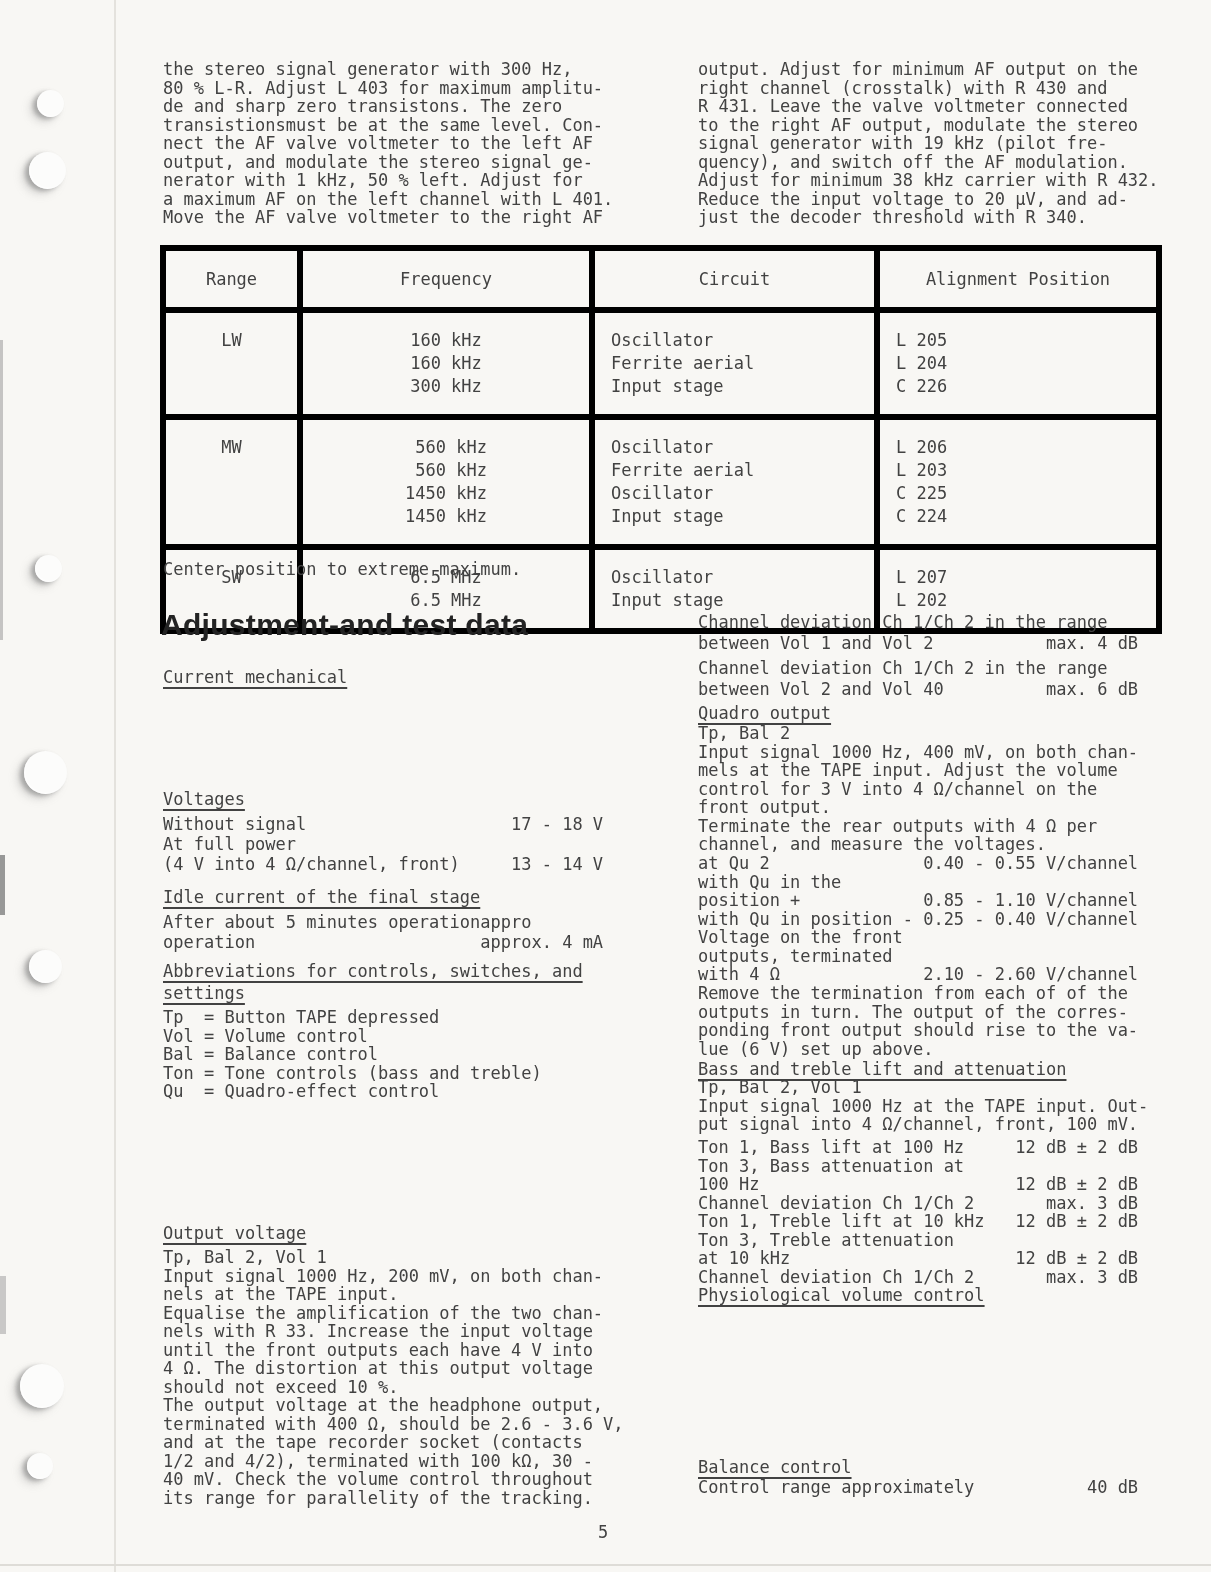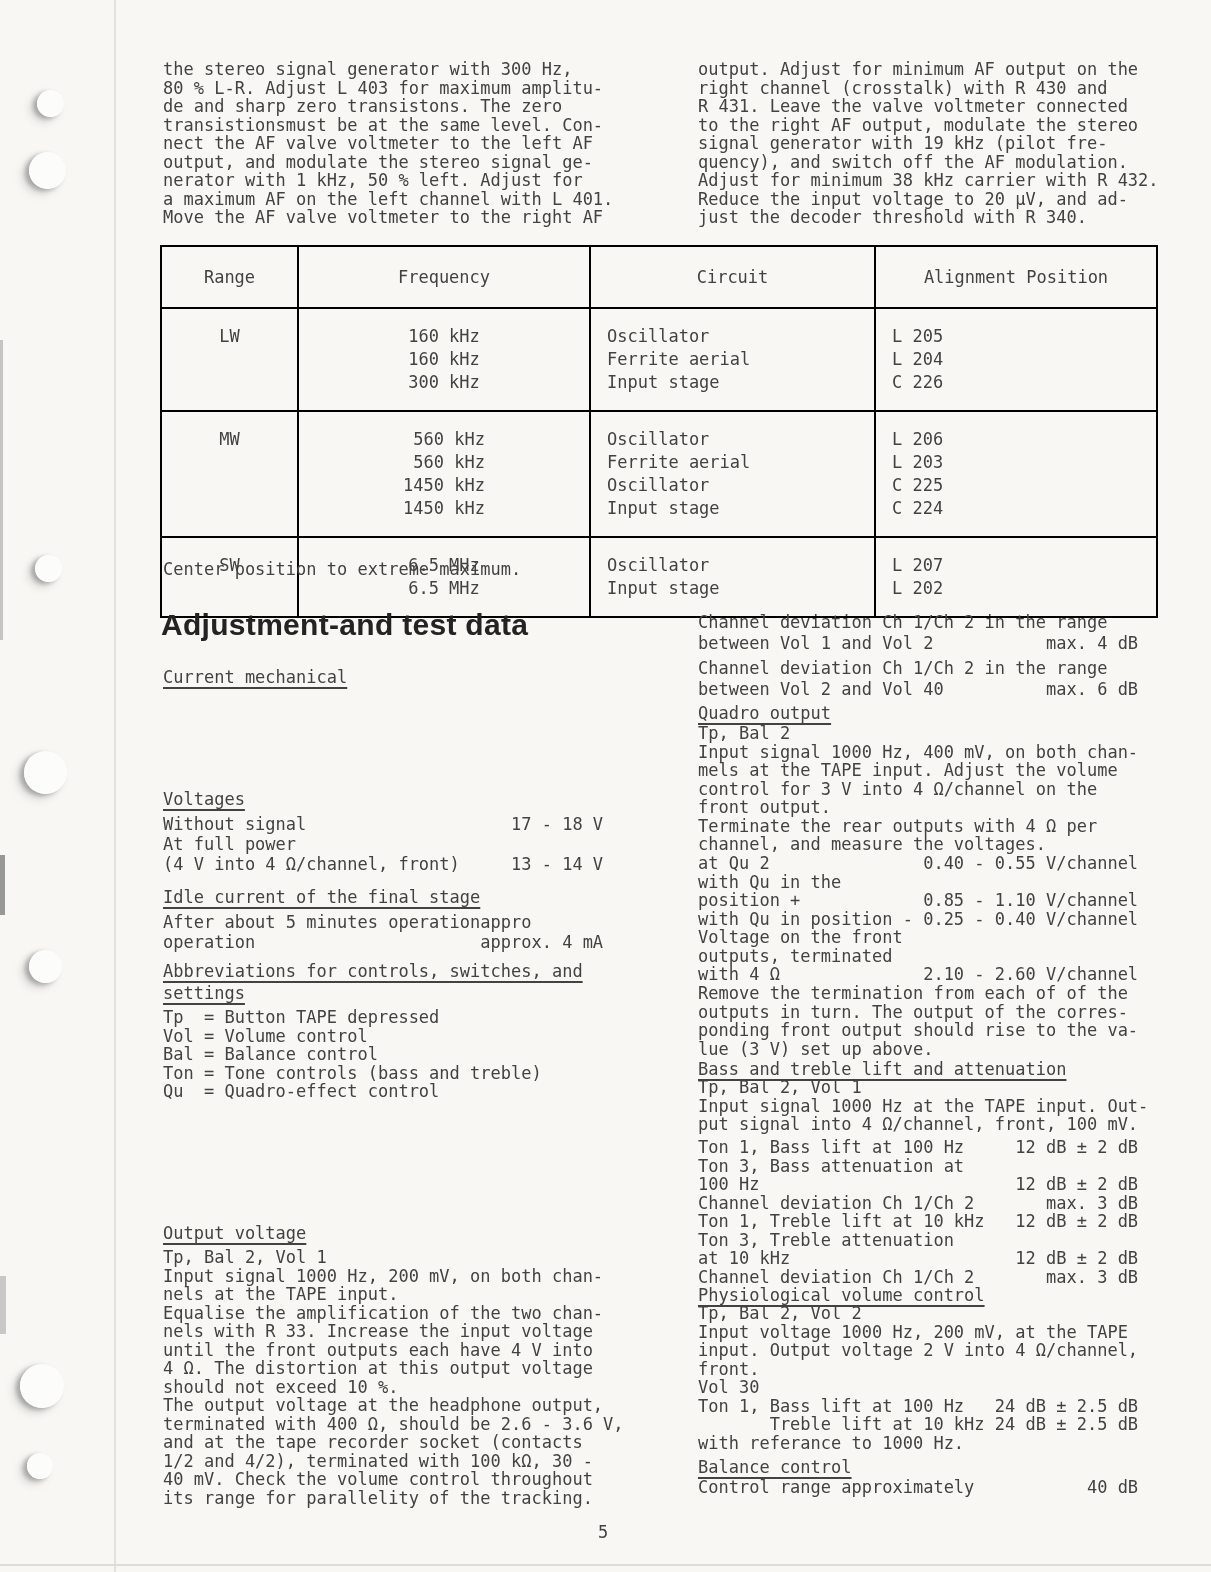--- a/index.html
+++ b/index.html
@@ -23,21 +23,21 @@
     position:absolute;left:161px;top:608px;margin:0;
     font-family:"Liberation Sans","DejaVu Sans",sans-serif;
     font-weight:bold;font-size:30px;letter-spacing:.3px;color:#232323;
   }
   
   .align-table{
     position:absolute;left:160px;top:245px;border-collapse:collapse;
     table-layout:fixed;width:996px;
   }
   .align-table th,.align-table td{
-    border:2px solid #000000;font-weight:normal;vertical-align:top;padding:16px;
+    border:6px solid #000000;font-weight:normal;vertical-align:top;padding:16px;
   }
   .col-range{width:137px}.col-freq{width:292px}.col-circ{width:285px}.col-alignpos{width:282px}
   .row-header{height:62px}.row-lw{height:98px}.row-mw{height:97px}.row-sw{height:66px}
   .align-table th{vertical-align:middle;text-align:center;}
   .c-range{text-align:center;padding-top:9px;}
   .c-freq{text-align:center;padding-top:9px;}
   .c-freq pre{display:inline-block;text-align:left;}
   .c-circ{padding:9px 0 0 74px;}
   .c-alignpos{padding:9px 0 0 72px;}
   
@@ -224,43 +224,35 @@
   <pre class="mono p-qukv">at Qu 2               0.40 - 0.55 V/channel
 with Qu in the
 position +            0.85 - 1.10 V/channel
 with Qu in position - 0.25 - 0.40 V/channel
 Voltage on the front
 outputs, terminated
 with 4 Ω              2.10 - 2.60 V/channel</pre>
   <pre class="mono p-rem">Remove the termination from each of of the
 outputs in turn. The output of the corres-
 ponding front output should rise to the va-
-lue (3 V) set up above.</pre>
+lue (6 V) set up above.</pre>
 
   <pre class="sec-title t-bt">Bass and treble lift and attenuation</pre>
   <pre class="mono p-bt">Tp, Bal 2, Vol 1
 Input signal 1000 Hz at the TAPE input. Out-
 put signal into 4 Ω/channel, front, 100 mV.</pre>
   <pre class="mono p-btkv">Ton 1, Bass lift at 100 Hz     12 dB ± 2 dB
 Ton 3, Bass attenuation at
 100 Hz                         12 dB ± 2 dB
 Channel deviation Ch 1/Ch 2       max. 3 dB
 Ton 1, Treble lift at 10 kHz   12 dB ± 2 dB
 Ton 3, Treble attenuation
 at 10 kHz                      12 dB ± 2 dB
 Channel deviation Ch 1/Ch 2       max. 3 dB</pre>
 
   <pre class="sec-title t-ph">Physiological volume control</pre>
-  <pre class="mono p-ph">Tp, Bal 2, Vol 2
-Input voltage 1000 Hz, 200 mV, at the TAPE
-input. Output voltage 2 V into 4 Ω/channel,
-front.
-Vol 30
-Ton 1, Bass lift at 100 Hz   24 dB ± 2.5 dB
-       Treble lift at 10 kHz 24 dB ± 2.5 dB
-with referance to 1000 Hz.</pre>
 
   <pre class="sec-title t-bal">Balance control</pre>
   <pre class="mono p-bal">Control range approximately           40 dB</pre>
 
   <div class="page-num">5</div>
 
 </div>
 
 </body></html>

